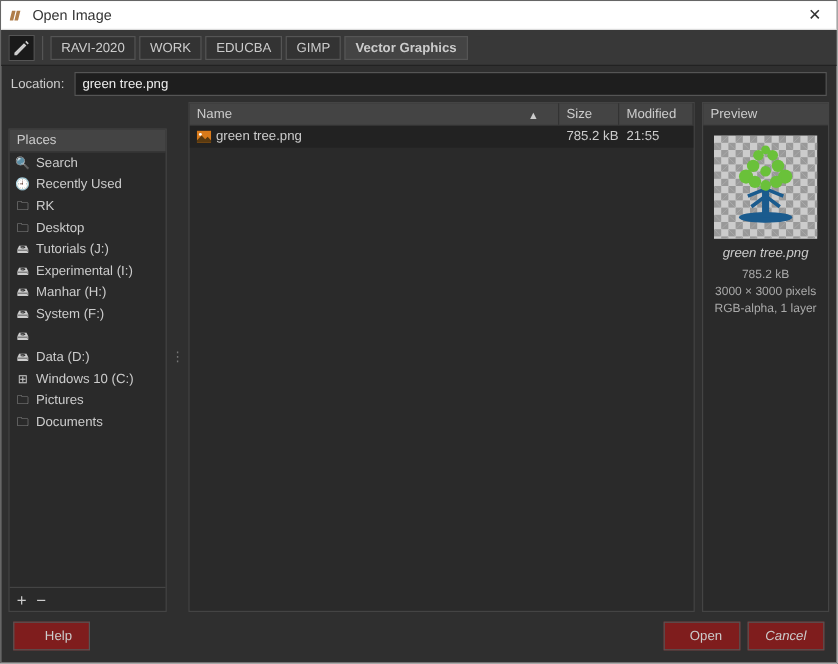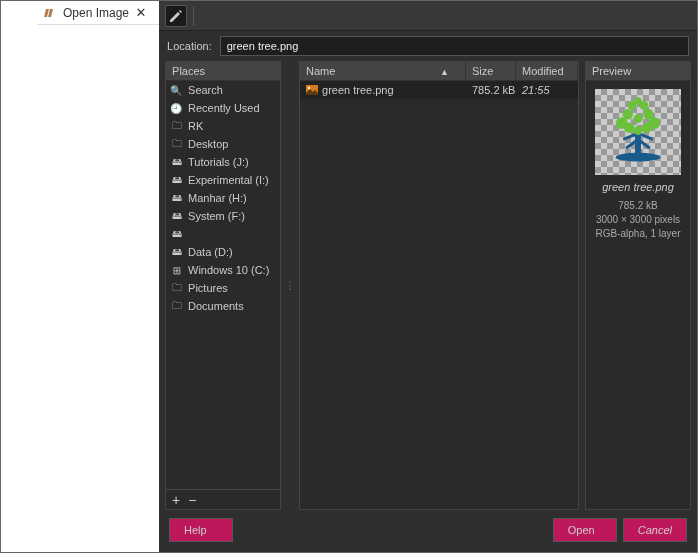--- a/index.html
+++ b/index.html
@@ -1,69 +1,69 @@
 <!DOCTYPE html>
 <html><head>
 <meta charset="utf-8">
 <style>
 * { margin: 0; padding: 0; box-sizing: border-box; }
 body { font-family: "Segoe UI", Tahoma, sans-serif; font-size: 11px; background: #fff; }
-.window { width: 698px; height: 553px; border: 1px solid #666; background: #fff; display: flex; flex-direction: row; padding-left: 36px; }
+.window { width: 698px; height: 553px; border: 1px solid #666; background: #fff; display: flex; flex-direction: column; }
 .titlebar { height: 24px; background: #fff; display: flex; align-items: center; padding: 0 6px; border-bottom: 1px solid #ddd; }
 .titlebar-icon { width: 14px; height: 14px; margin-right: 6px; display:flex; align-items:center; justify-content:center;}
 .titlebar-title { color: #333; font-size: 12px; }
 .titlebar-close { margin-left: auto; width: 24px; height: 24px; display: flex; align-items: center; justify-content: center; cursor: pointer; color: #333; font-size: 13px; }
 .body { flex: 1; background: #2f2f2f; color: #ccc; display: flex; flex-direction: column; }
 .toolbar { height: 30px; background: #383838; display: flex; align-items: center; padding: 4px 6px; gap: 4px; border-bottom: 1px solid #222; }
 .tool-btn { width: 22px; height: 22px; background: #1a1a1a; border: 1px solid #555; display: flex; align-items: center; justify-content: center; cursor: pointer; }
 .tool-btn svg { fill: #ccc; }
 .tb-sep { width:1px; height:20px; background:#555; margin:0 2px; }
 .crumb { border: 1px solid #555; padding: 3px 8px; font-size: 11px; background: #333; color: #ccc; cursor: pointer; }
 .crumb.active { background: #444; font-weight: bold; }
 .loc-row { display: flex; align-items: center; padding: 5px 8px; gap: 8px; justify-content: center; }
 .loc-label { color: #ccc; }
 .loc-field { flex: 1; background: #1e1e1e; border: 1px solid #555; color: #eee; padding: 3px 6px; font-size: 11px; }
 .main { flex: 1; display: flex; gap: 6px; padding: 0 6px; min-height: 0; }
 .panel { background: #2a2a2a; border: 1px solid #444; display: flex; flex-direction: column; }
-.places { width: 116px; }
+.places { width: 132px; margin-top: 22px; }
 .places-header { background: #444; padding: 3px 6px; color: #ccc; border-bottom: 1px solid #333; font-size:11px; }
 .places-list { flex: 1; overflow: auto; }
 .place-row { display: flex; align-items: center; gap: 5px; padding: 3px 5px; cursor: pointer; color: #ccc; font-size:11px; }
 .place-icon { width: 12px; height: 12px; display: flex; align-items: center; justify-content: center; font-size: 10px; }
 .places-footer { border-top: 1px solid #444; padding: 2px 6px; display: flex; gap: 8px; align-items:center; height:20px;}
 .pf-btn { color:#ccc; font-size:14px; cursor:pointer; line-height:1;}
 .grip { width:6px; display:flex; align-items:center; justify-content:center; color:#777; font-size:11px;}
 .filelist { flex: 1; }
 .fl-header { display: flex; background: #444; border-bottom: 1px solid #333; }
 .fl-col { padding: 3px 6px; border-right: 1px solid #333; font-size:11px; color:#ccc; }
 .fl-name { flex: 1; display:flex; align-items:flex-end; justify-content:space-between; }
 .fl-size { width: 50px; text-align:left;}
 .fl-mod { width: 62px; }
 .fl-rows { flex: 1; overflow: auto; }
 .fl-row { display: flex; padding: 2px 0; cursor: pointer; }
 .fl-row.selected { background: #222; }
 .fl-cell { padding: 1px 6px; font-size:11px; overflow:hidden; white-space:nowrap;}
 .fc-name { flex: 1; display:flex; align-items:center; gap:4px;}
 .fc-size { width: 50px; text-align: right; }
-.fc-mod { width: 62px; font-style: italic; }
+.fc-mod { width: 62px; }
 .fileicon { width:12px; height:12px; }
 .preview { width: 106px; }
 .pv-header { background: #444; padding: 3px 6px; border-bottom: 1px solid #333; font-size:11px;}
 .pv-body { flex: 1; display: flex; flex-direction: column; align-items: center; padding: 8px 6px; gap: 6px; }
 .pv-thumb { width: 86px; height: 86px; position:relative; }
 .checker { position:absolute; inset:0; background-image: linear-gradient(45deg,#999 25%,transparent 25%),linear-gradient(-45deg,#999 25%,transparent 25%),linear-gradient(45deg,transparent 75%,#999 75%),linear-gradient(-45deg,transparent 75%,#999 75%); background-size:12px 12px; background-position:0 0,0 6px,6px -6px,-6px 0; background-color:#ccc;}
 .pv-img { position:absolute; inset:0; display:flex; align-items:center; justify-content:center;}
 .pv-name { font-style: italic; color:#ccc; font-size:11px; text-align:center;}
 .pv-info { color:#aaa; font-size:10px; text-align:center; line-height:1.4;}
 .bottom { padding: 4px 10px; }
 .opt-row { display: flex; align-items: center; gap: 6px; padding: 2px 0; color:#ccc; font-size:11px;}
 .chk { width:11px; height:11px; border:1px solid #666; background:#222;}
 .expander { width:11px; height:11px; display:flex; align-items:center; justify-content:center; color:#ccc; font-size:9px;}
 .btn-row { display: flex; padding: 8px 10px 10px; }
-.btn { min-width: 64px; padding: 5px 14px; background: #be185d; border: 1px solid #555; color: #ccc; font-size: 11px; cursor: pointer; text-align:left;}
+.btn { min-width: 64px; padding: 5px 14px; background: #7f1d1d; border: 1px solid #555; color: #ccc; font-size: 11px; cursor: pointer; text-align:right;}
 .spacer { flex: 1; }
 .sortarrow { font-size:9px; margin-right:10px;}
 </style>
 </head>
 <body>
 
 <div class="window">
   <div class="titlebar">
     <span class="titlebar-icon">
       <svg width="12" height="12" viewBox="0 0 12 12">
@@ -75,20 +75,27 @@
   </div>
 
   <div class="body">
     <div class="toolbar">
       <div class="tool-btn">
         <svg width="14" height="14" viewBox="0 0 14 14">
             <path d="M1 11 L9 3 L11 5 L3 13 L1 13 Z M10 2 L12 4 L13 3 L11 1 Z"></path>
           </svg>
       </div>
       <div class="tb-sep"></div>
+      <div id="crumbs" style="display:flex; gap:3px;">
+          <div class="crumb">RAVI-2020</div>
+          <div class="crumb">WORK</div>
+          <div class="crumb">EDUCBA</div>
+          <div class="crumb">GIMP</div>
+          <div class="crumb active">Vector Graphics</div>
+        </div>
     </div>
 
     <div class="loc-row">
       <span class="loc-label">Location:</span>
       <input class="loc-field" value="green tree.png" style="">
     </div>
 
     <div class="main">
       <div class="panel places">
         <div class="places-header">Places</div>

